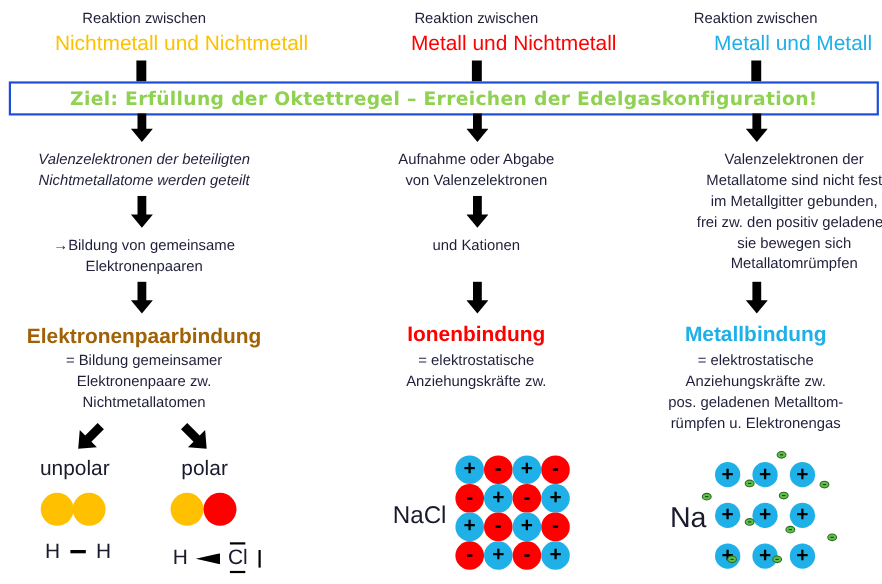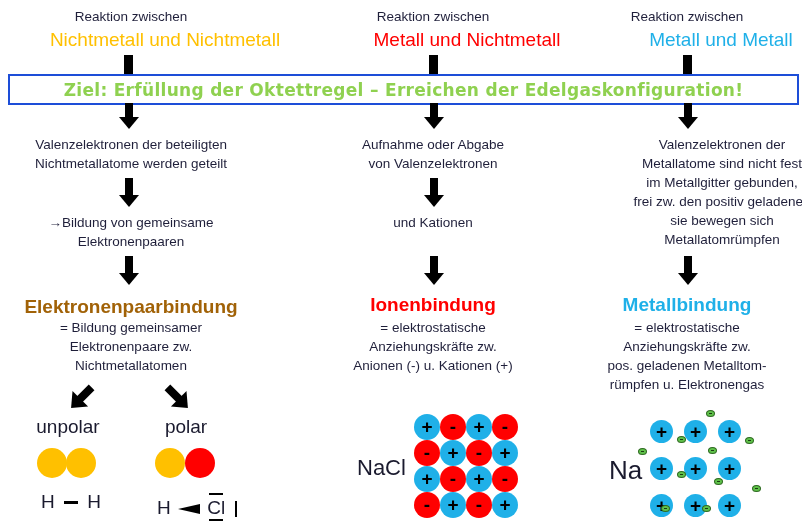--- a/index.html
+++ b/index.html
@@ -49,21 +49,21 @@
   </svg>
 <svg class="arrow" style="left:424px; top:103px;" width="20" height="27">
     <rect x="6" y="0" width="8" height="15" fill="#000"></rect>
     <polygon points="0,14 20,14 10,26" fill="#000"></polygon>
   </svg>
 <svg class="arrow" style="left:678px; top:103px;" width="20" height="27">
     <rect x="6" y="0" width="8" height="15" fill="#000"></rect>
     <polygon points="0,14 20,14 10,26" fill="#000"></polygon>
   </svg>
 
-<div class="abs center small" style="left:131px; top:135px; text-align:right;">
+<div class="abs center small" style="left:131px; top:135px; text-align:center;font-style:italic;">
   <div>Valenzelektronen der beteiligten</div>
   <div>Nichtmetallatome  werden geteilt</div>
 </div>
 <svg class="arrow" style="left:119px; top:178px;" width="20" height="30">
     <rect x="6" y="0" width="8" height="18" fill="#000"></rect>
     <polygon points="0,17 20,17 10,29" fill="#000"></polygon>
   </svg>
 <div class="abs center small" style="left:131px; top:213px; text-align:center;">
   <div>→Bildung von gemeinsame</div>
   <div>Elektronenpaaren</div>
@@ -132,21 +132,20 @@
   <div>und Kationen</div>
 </div>
 <svg class="arrow" style="left:424px; top:256px;" width="20" height="30">
     <rect x="6" y="0" width="8" height="18" fill="#000"></rect>
     <polygon points="0,17 20,17 10,29" fill="#000"></polygon>
   </svg>
 <div class="abs center bond" style="left:433px; top:294px; color:#ff0000;">Ionenbindung</div>
 <div class="abs center small" style="left:433px; top:318px; text-align:center;">
   <div>= elektrostatische</div>
   <div>Anziehungskräfte zw.</div>
-  <div>Anionen (-) u. Kationen (+)</div>
 </div>
 
 <div class="abs" style="left:357px; top:455px; font-size:22px;">NaCl</div>
 
 <div id="ion-lattice" class="abs" style="left:414px; top:414px; width:104px; height:104px;">
     <div class="circ" style="left: 0px; top: 0px; width: 26px; height: 26px; background: rgb(31, 176, 232);">+</div>
     <div class="circ" style="left: 26px; top: 0px; width: 26px; height: 26px; background: rgb(255, 0, 0);">-</div>
     <div class="circ" style="left: 52px; top: 0px; width: 26px; height: 26px; background: rgb(31, 176, 232);">+</div>
     <div class="circ" style="left: 78px; top: 0px; width: 26px; height: 26px; background: rgb(255, 0, 0);">-</div>
     <div class="circ" style="left: 0px; top: 26px; width: 26px; height: 26px; background: rgb(255, 0, 0);">-</div>

